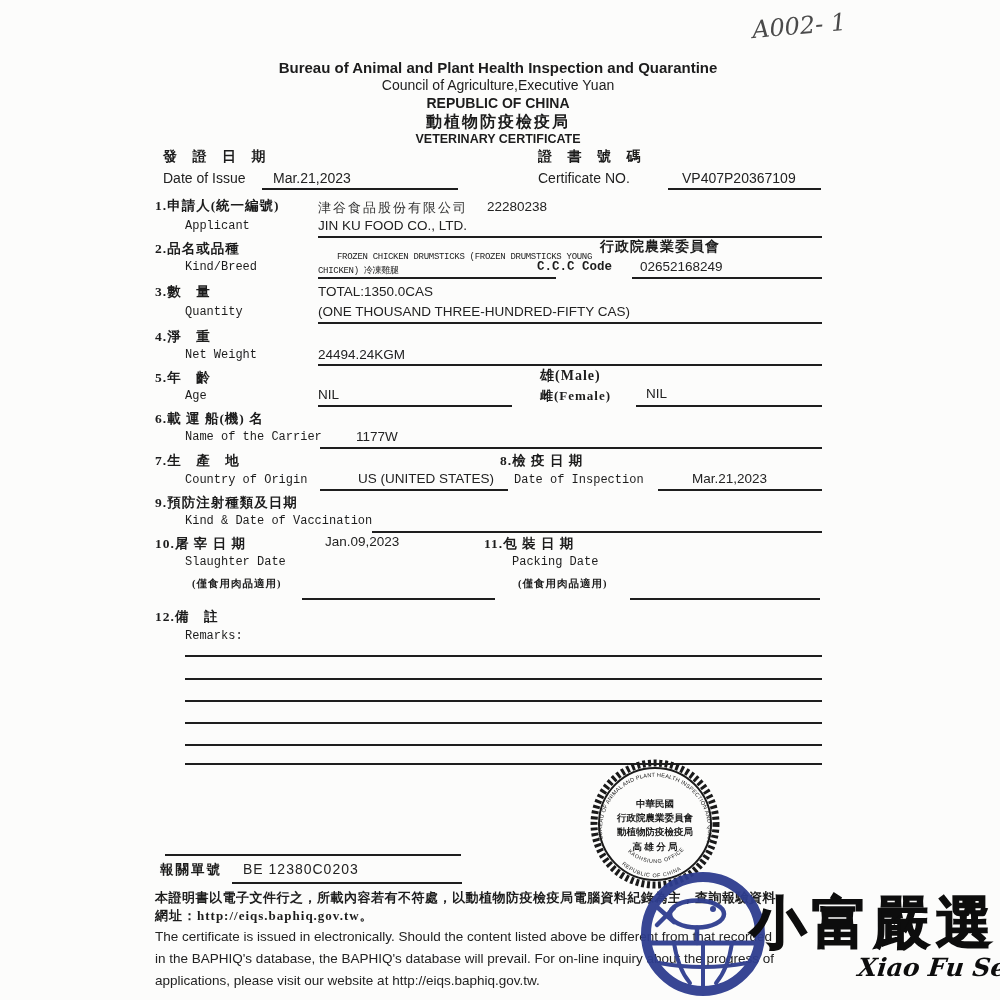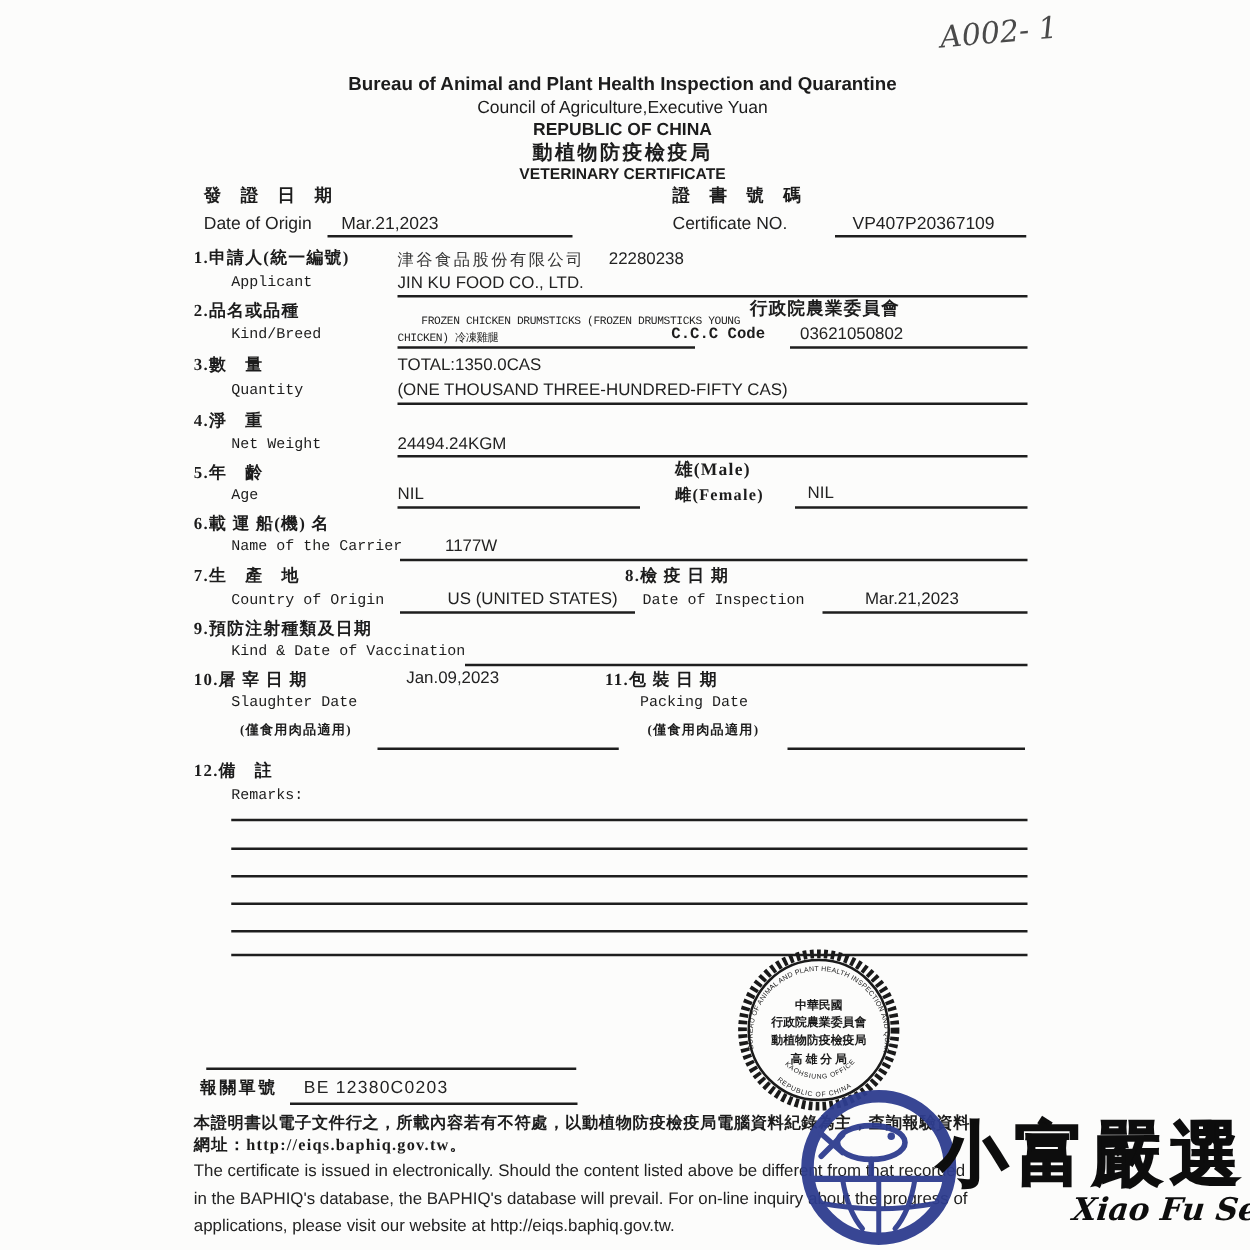--- a/index.html
+++ b/index.html
@@ -36,21 +36,21 @@
 
   <div class="abs hand" style="left:752px;top:12px;font-size:24px;">A002- 1</div>
 
   <div class="abs center" style="top:59px;font-size:15px;font-weight:700;">Bureau of Animal and Plant Health Inspection and Quarantine</div>
   <div class="abs center" style="top:77px;font-size:14px;font-weight:400;">Council of Agriculture,Executive Yuan</div>
   <div class="abs center" style="top:95px;font-size:14px;font-weight:700;">REPUBLIC OF CHINA</div>
   <div class="abs center zh" style="top:112px;font-size:16px;letter-spacing:2px;">動植物防疫檢疫局</div>
   <div class="abs center" style="top:132px;font-size:12.5px;font-weight:700;">VETERINARY CERTIFICATE</div>
 
   <div class="abs zh" style="left:163px;top:148px;font-size:14px;letter-spacing:6px;">發 證 日 期</div>
-  <div class="abs val" style="left:163px;top:170px;font-size:14px;">Date of Origin</div>
+  <div class="abs val" style="left:163px;top:170px;font-size:14px;">Date of Issue</div>
   <div class="abs val" style="left:273px;top:170px;font-size:14px;">Mar.21,2023</div>
   <div class="line" style="left:262px;top:188px;width:196px;"></div>
 
   <div class="abs zh" style="left:538px;top:148px;font-size:14px;letter-spacing:6px;">證 書 號 碼</div>
   <div class="abs val" style="left:538px;top:170px;font-size:14px;">Certificate NO.</div>
   <div class="abs val" style="left:682px;top:170px;font-size:14px;">VP407P20367109</div>
   <div class="line" style="left:668px;top:188px;width:153px;"></div>
 
   <div class="abs zh" style="left:155px;top:197px;font-size:13.5px;">1.申請人(統一編號)</div>
   <div class="abs zh-n" style="left:318px;top:199px;font-size:13px;letter-spacing:2px;color:#333;">津谷食品股份有限公司</div>
@@ -59,21 +59,21 @@
   <div class="abs val" style="left:318px;top:218px;font-size:13.5px;">JIN KU FOOD CO., LTD.</div>
   <div class="line" style="left:318px;top:236px;width:504px;"></div>
 
   <div class="abs zh" style="left:155px;top:240px;font-size:13.5px;">2.品名或品種</div>
   <div class="abs zh" style="left:600px;top:238px;font-size:14px;">行政院農業委員會</div>
   <div class="abs mono" style="left:185px;top:260px;font-size:12px;">Kind/Breed</div>
   <div class="abs mono" style="left:318px;top:252px;font-size:9px;letter-spacing:-0.3px;margin-left:19px;">FROZEN CHICKEN DRUMSTICKS (FROZEN DRUMSTICKS YOUNG</div>
   <div class="abs mono" style="left:318px;top:264px;font-size:9px;letter-spacing:-0.3px;">CHICKEN) 冷凍雞腿</div>
   <div class="line" style="left:318px;top:277px;width:238px;"></div>
   <div class="abs mono" style="left:537px;top:260px;font-size:12.5px;font-weight:700;">C.C.C Code</div>
-  <div class="abs val" style="left:640px;top:259px;font-size:13.5px;">03621050802</div>
+  <div class="abs val" style="left:640px;top:259px;font-size:13.5px;">02652168249</div>
   <div class="line" style="left:632px;top:277px;width:190px;"></div>
 
   <div class="abs zh" style="left:155px;top:283px;font-size:13.5px;">3.數　量</div>
   <div class="abs val" style="left:318px;top:284px;font-size:13.5px;">TOTAL:1350.0CAS</div>
   <div class="abs mono" style="left:185px;top:305px;font-size:12px;">Quantity</div>
   <div class="abs val" style="left:318px;top:304px;font-size:13.5px;">(ONE THOUSAND THREE-HUNDRED-FIFTY CAS)</div>
   <div class="line" style="left:318px;top:322px;width:504px;"></div>
 
   <div class="abs zh" style="left:155px;top:328px;font-size:13.5px;">4.淨　重</div>
   <div class="abs mono" style="left:185px;top:348px;font-size:12px;">Net Weight</div>

